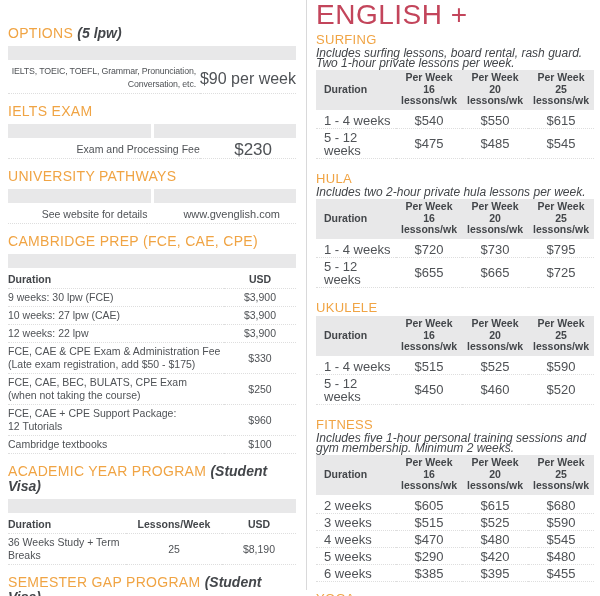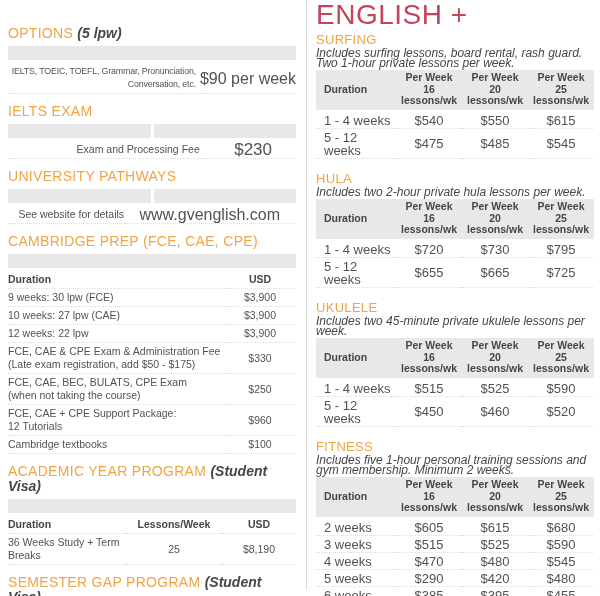--- a/index.html
+++ b/index.html
@@ -57,21 +57,21 @@
     border-bottom: 1px dotted var(--dotted);
   }
   th { font-weight: 700; color: var(--text-strong); text-align: left; }
 
   
   .tbl-simple td:first-child { text-align: right; margin-top: 47px; }
   .tbl-simple td:last-child  { text-align: right; white-space: nowrap; font-size: 17px; }
   .tbl-options td:first-child { font-size: 8.8px; letter-spacing: -0.15px; padding-right: 4px; }
   .tbl-options td:last-child  { font-size: 16px; padding-right: 0; }
   .tbl-ielts td:last-child { padding-right: 24px; }
-  .tbl-univ  td:last-child { padding-right: 16px; font-size: 16px; }
+  .tbl-univ  td:last-child { padding-right: 16px; font-size: 11px; }
 
   
   .tbl-camb th:last-child, .tbl-camb td:last-child { width: 72px; text-align: center; }
 
   
   .tbl-3col th:nth-child(2), .tbl-3col td:nth-child(2) { width: 96px; text-align: center; }
   .tbl-3col th:nth-child(3), .tbl-3col td:nth-child(3) { width: 74px; text-align: center; }
 
   
   .desc {
@@ -291,21 +291,20 @@
             <td>$655</td>
             <td>$665</td>
             <td>$725</td>
           </tr>
         </tbody>
     </table>
   </div>
 
   <div class="section" style="margin-bottom:13px">
     <h2 class="section-title r-title">UKULELE</h2>
-    <p class="desc">Includes two 45-minute private ukulele lessons per week.</p>
     <table class="tbl-right">
       <thead>
           <tr>
             <th>Duration</th>
             <th>Per Week
 16 lessons/wk</th>
             <th>Per Week
 20 lessons/wk</th>
             <th>Per Week
 25 lessons/wk</th>

